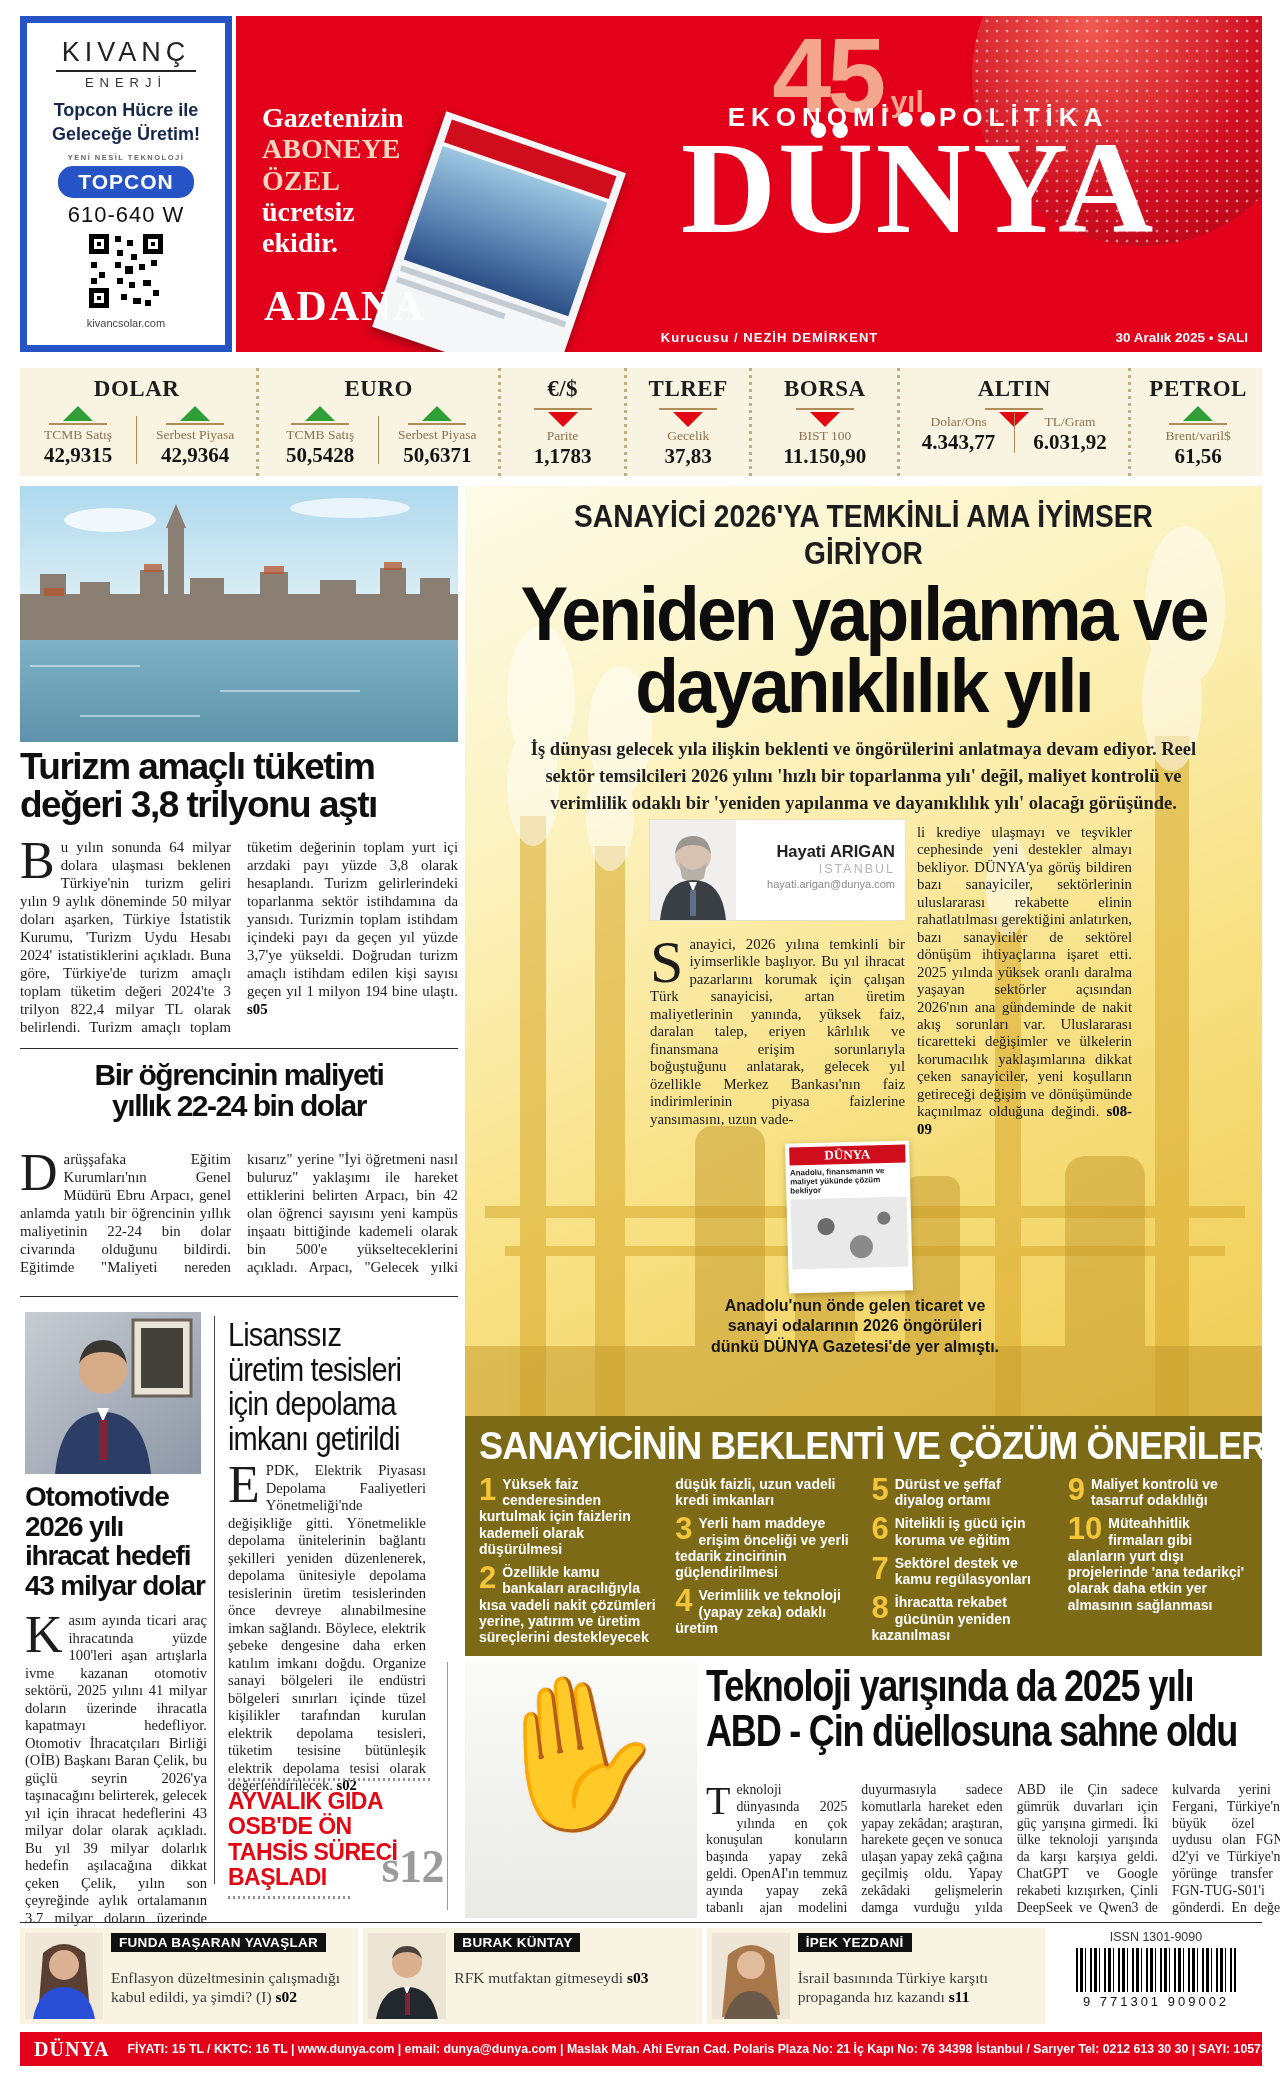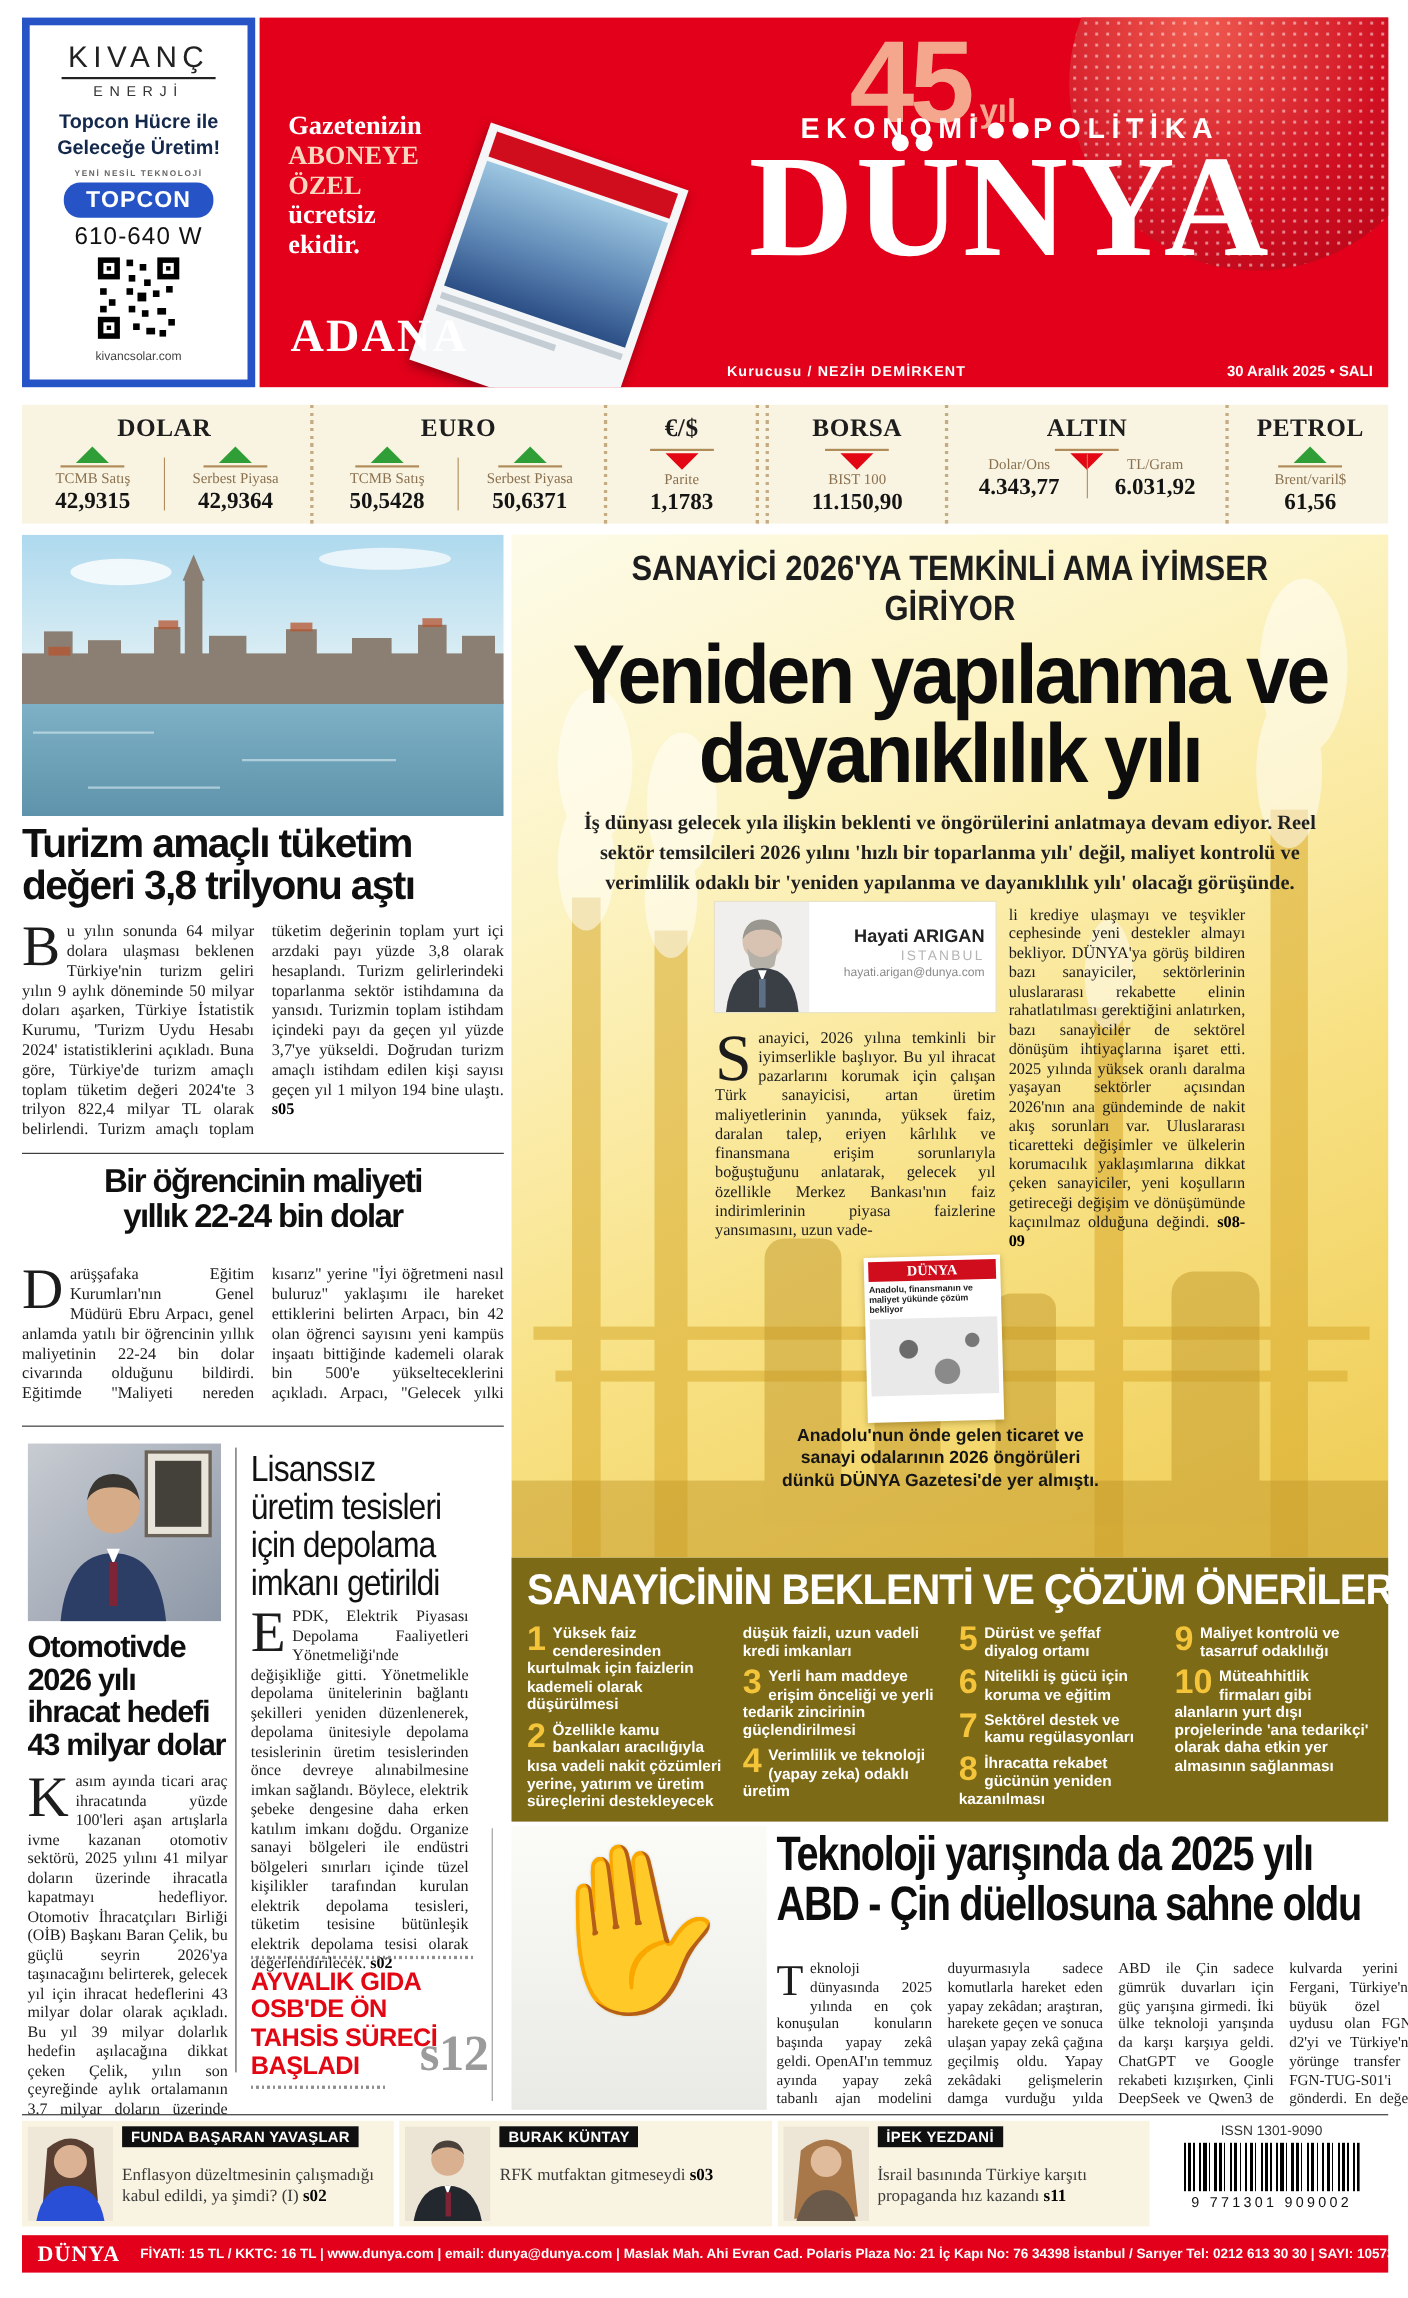--- a/index.html
+++ b/index.html
@@ -16,21 +16,21 @@
   .kv-pill{display:inline-block;background:#2653c5;color:#fff;font-weight:800;font-size:21px;letter-spacing:1px;border-radius:15px;padding:4px 20px;}
   .kv-power{font-size:22px;color:#111;margin-top:4px;letter-spacing:1px;}
   .kv-site{font-size:11px;color:#444;margin-top:3px;}
 
   .top-red{left:236px;top:16px;width:1026px;height:336px;background:#e2001a;overflow:hidden;}
   .globe{position:absolute;right:-50px;top:-110px;width:340px;height:340px;border-radius:50%;
          background:radial-gradient(circle at 35% 35%, #ef5a4f 0%, #d01022 55%, #b00013 100%);}
   .globe:after{content:"";position:absolute;inset:0;border-radius:50%;
          background-image:radial-gradient(rgba(255,255,255,.5) 1.2px, transparent 1.7px);background-size:10px 10px;}
   .promo{position:absolute;left:26px;top:86px;width:220px;line-height:1.12;}
-  .promo div{font-family:"Liberation Serif",serif;font-weight:700;font-size:24px;color:#fff;}
+  .promo div{font-family:"Liberation Serif",serif;font-weight:700;font-size:28px;color:#fff;}
   .promo .salmon{color:#fad6bf;}
   .adana{position:absolute;left:28px;top:266px;font-family:"Liberation Serif",serif;font-weight:800;font-size:42px;color:#fff;letter-spacing:2px;}
   .mini-paper{position:absolute;left:168px;top:120px;width:190px;height:228px;background:#f4f6f8;transform:rotate(19deg);box-shadow:0 4px 10px rgba(0,0,0,.35);}
   .mini-paper .mp-head{height:24px;background:#cf0d1d;margin:6px 8px 4px;}
   .mini-paper .mp-img{height:120px;background:linear-gradient(180deg,#9cc6e0 0%,#5e87b5 55%,#2c4f86 100%);margin:0 8px;}
   .mini-paper .mp-line{height:6px;background:#c5cdd4;margin:6px 8px 0;}
   .masthead{position:absolute;left:352px;top:6px;width:660px;text-align:center;}
   .y45row{line-height:1;margin-left:-140px;}
   .y45{font-size:106px;font-weight:800;color:#f5a78e;letter-spacing:-4px;}
   .y45suf{font-size:30px;font-weight:800;color:#f5a78e;}
@@ -261,20 +261,29 @@
     <div class="mcell" style="flex:1.05;">
       <div class="mname">€/$</div>
       <div style="margin-top:4px;">
           <div class="tick"></div>
           <div class="tri-down"></div>
         </div>
       <div class="mlabel">Parite</div>
         <div class="mvalue">1,1783</div>
     </div>
     <div class="msep"></div>
+    <div class="mcell" style="flex:1.05;">
+      <div class="mname">TLREF</div>
+      <div style="margin-top:4px;">
+          <div class="tick"></div>
+          <div class="tri-down"></div>
+        </div>
+      <div class="mlabel">Gecelik</div>
+        <div class="mvalue">37,83</div>
+    </div>
     <div class="msep"></div>
     <div class="mcell" style="flex:1.25;">
       <div class="mname">BORSA</div>
       <div style="margin-top:4px;">
           <div class="tick"></div>
           <div class="tri-down"></div>
         </div>
       <div class="mlabel">BIST 100</div>
         <div class="mvalue">11.150,90</div>
     </div>

